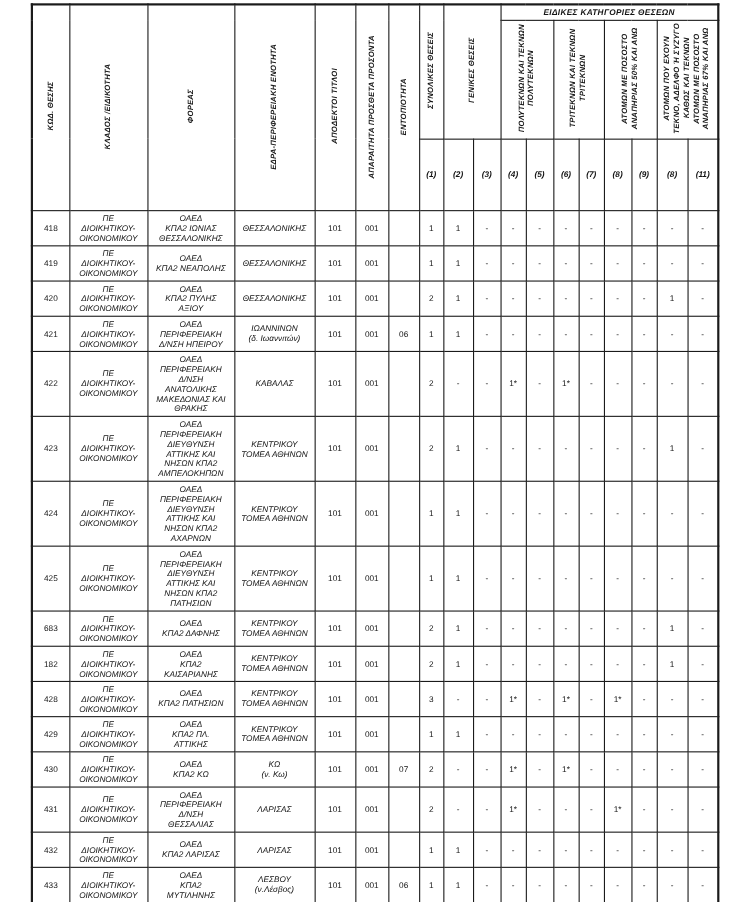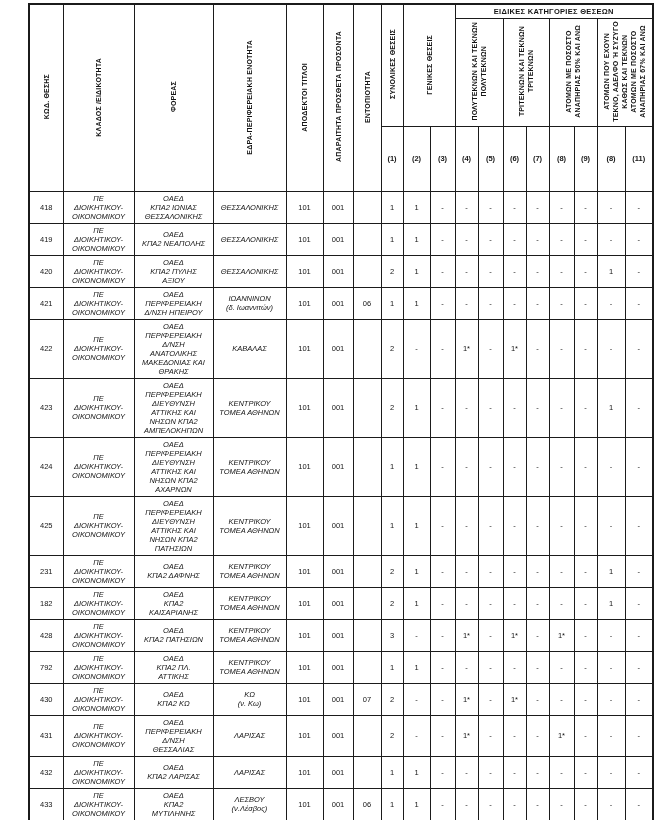--- a/index.html
+++ b/index.html
@@ -15,21 +15,21 @@
     border-collapse:collapse; table-layout:fixed;
     border:2px solid #1b1b1b;
   }
   th, td {
     border:1px solid #1b1b1b;
     text-align:center; vertical-align:middle;
     font-size:7.5px; line-height:9px; padding:2px 1px;
     color:#141414; font-weight:normal;
     overflow:hidden;
   }
-  thead th { font-weight:bold; background:#fff; }
+  thead th { font-weight:bold; background:#fff;font-style:italic; }
   thead tr.band-top { height:14px; }
   thead tr.band-vert { height:106px; }
   thead tr.band-nums { height:65px; }
   thead th.eidikes-title { font-size:7.5px; letter-spacing:0.3px; }
   .vtext {
     display:inline-block;
     writing-mode:vertical-rl;
     transform:rotate(180deg);
     white-space:pre-line;
     font-size:7px; line-height:9px; letter-spacing:0.2px;
@@ -305,21 +305,21 @@
           <td>-</td>
           <td>-</td>
           <td>-</td>
           <td>-</td>
           <td>-</td>
           <td>-</td>
           <td>-</td>
           <td>-</td>
         </tr>
         <tr>
-          <td>231</td>
+          <td>683</td>
           <td class="pre">ΠΕ
 ΔΙΟΙΚΗΤΙΚΟΥ-
 ΟΙΚΟΝΟΜΙΚΟΥ</td>
           <td class="pre">ΟΑΕΔ
 ΚΠΑ2 ΔΑΦΝΗΣ</td>
           <td class="pre">ΚΕΝΤΡΙΚΟΥ
 ΤΟΜΕΑ ΑΘΗΝΩΝ</td>
           <td>101</td>
           <td>001</td>
           <td></td>
@@ -378,21 +378,21 @@
           <td>1*</td>
           <td>-</td>
           <td>1*</td>
           <td>-</td>
           <td>1*</td>
           <td>-</td>
           <td>-</td>
           <td>-</td>
         </tr>
         <tr>
-          <td>792</td>
+          <td>429</td>
           <td class="pre">ΠΕ
 ΔΙΟΙΚΗΤΙΚΟΥ-
 ΟΙΚΟΝΟΜΙΚΟΥ</td>
           <td class="pre">ΟΑΕΔ
 ΚΠΑ2 ΠΛ.
 ΑΤΤΙΚΗΣ</td>
           <td class="pre">ΚΕΝΤΡΙΚΟΥ
 ΤΟΜΕΑ ΑΘΗΝΩΝ</td>
           <td>101</td>
           <td>001</td>

